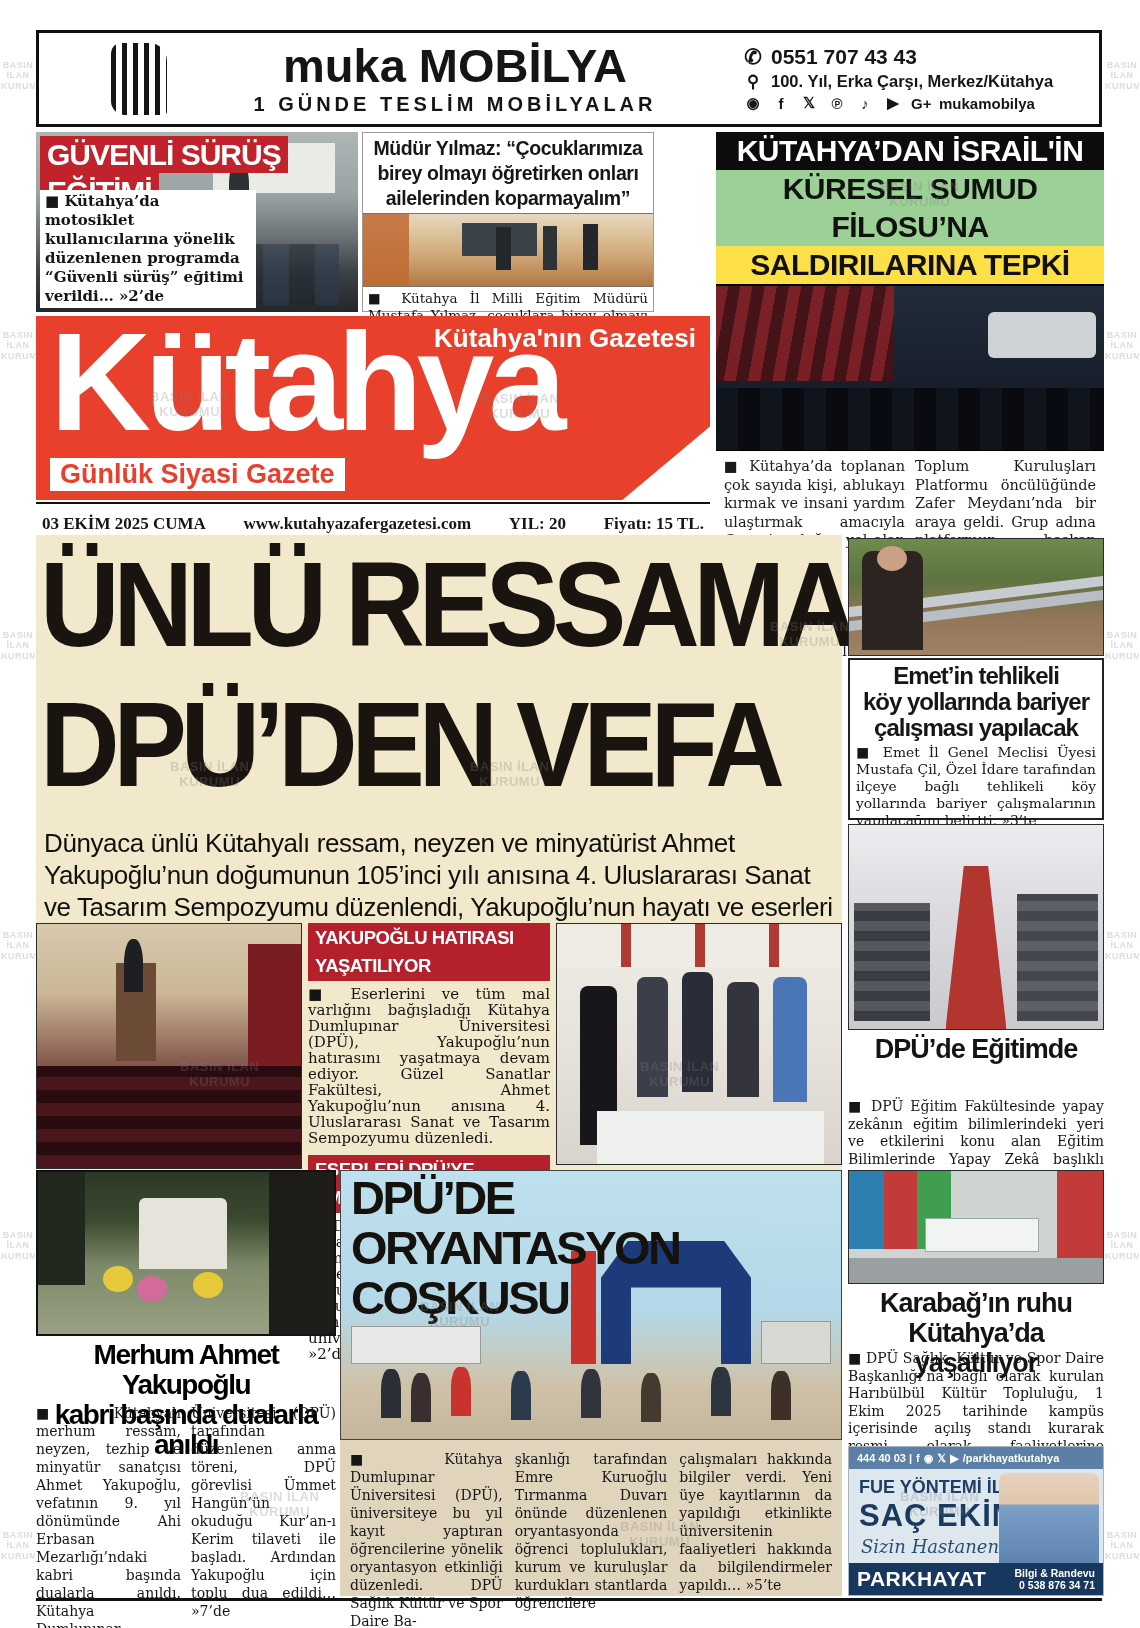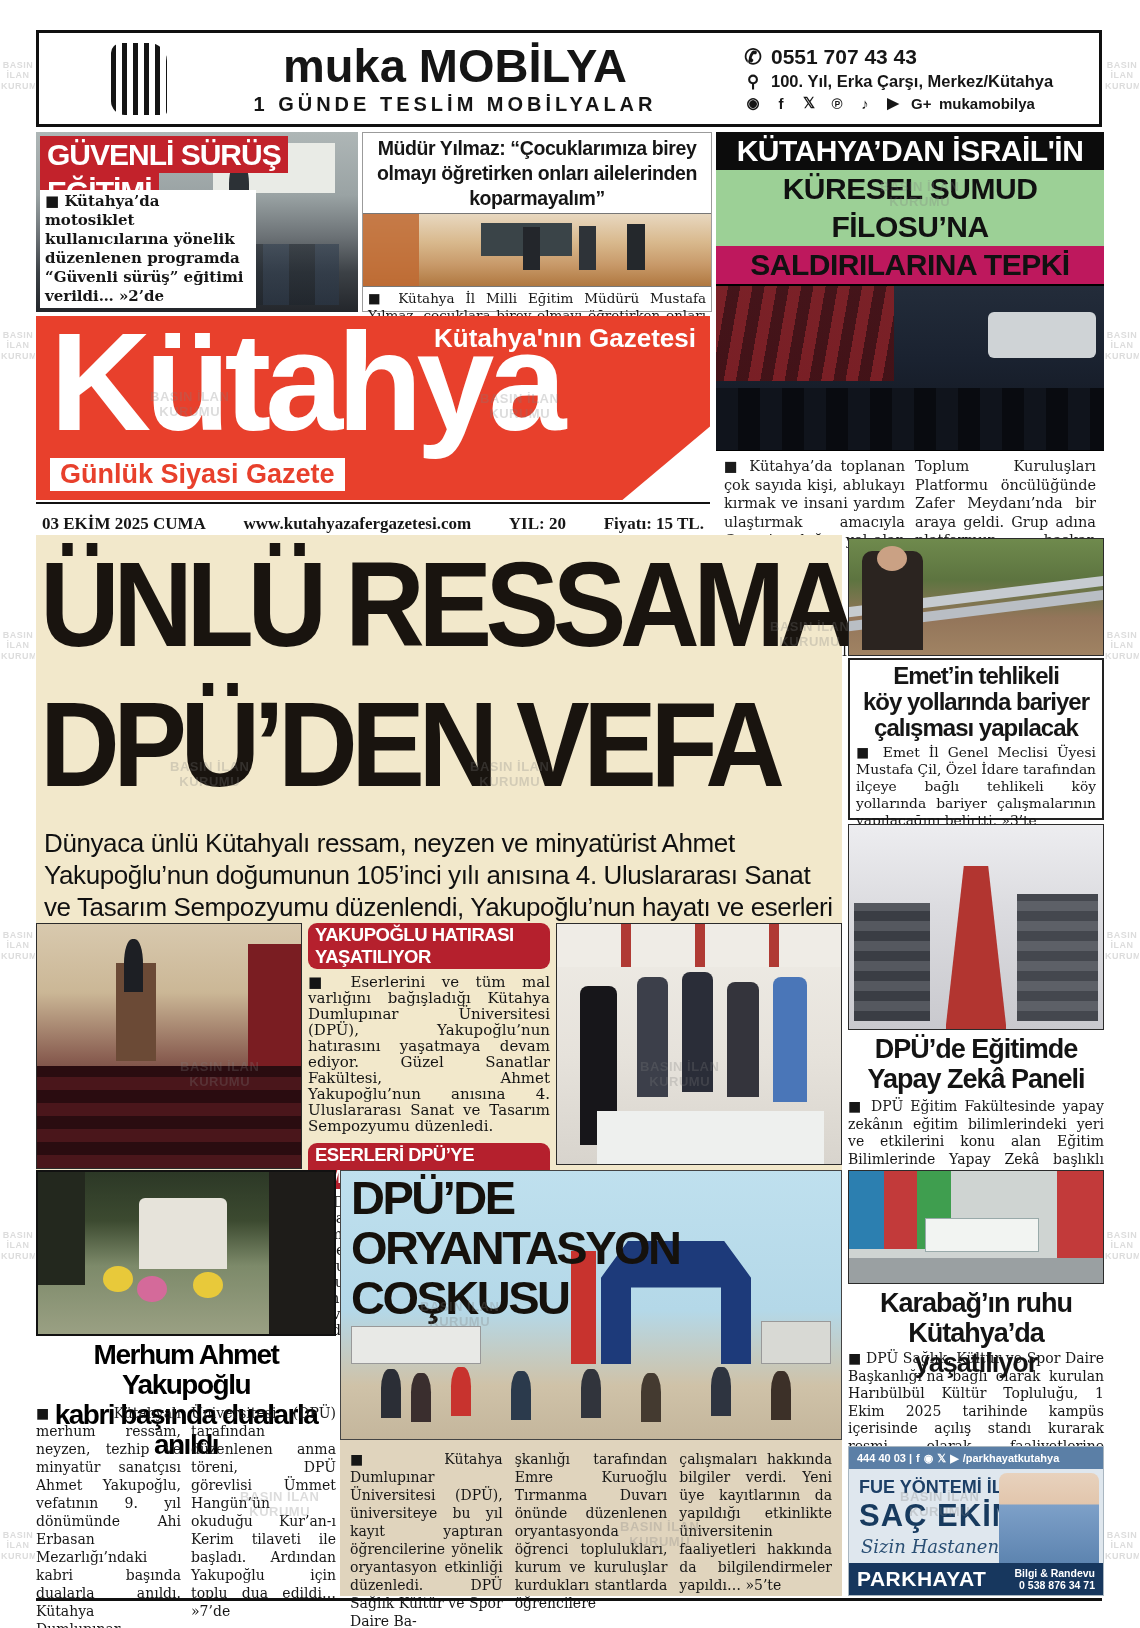--- a/index.html
+++ b/index.html
@@ -32,33 +32,33 @@
   .ico { display:inline-block; width:20px; text-align:center; font-weight:700; }
 
   
   #stMoto { left:36px; top:132px; width:322px; height:180px;
             background:linear-gradient(180deg,#aeb6b6 0%,#9aa3a4 35%,#6c7276 58%,#3c4146 78%,#23262b 100%); }
   .redline { display:table; background:#c2222b; color:#fff; font-family:"Liberation Sans",sans-serif;
              font-weight:700; font-size:30px; line-height:37px; padding:0 7px; letter-spacing:-1px; }
   #motoSum { position:absolute; left:4px; bottom:4px; width:216px; background:#fff;
              font-weight:700; font-size:15px; line-height:19px; padding:2px 5px; }
 
-  #stMudur { left:362px; top:132px; width:350px; height:180px; background:#fff; border:1px solid #9b9b9b; }
+  #stMudur { left:362px; top:132px; width:292px; height:180px; background:#fff; border:1px solid #9b9b9b; }
   #mudurH { font-family:"Liberation Sans",sans-serif; font-weight:700; font-size:19.5px; line-height:25px;
             text-align:center; padding:3px 6px 2px; letter-spacing:-.4px; }
   #mudurPhoto { position:relative; width:100%; height:74px; border-top:1px solid #777; border-bottom:1px solid #777;
             background:linear-gradient(180deg,#e8d8c0 0%,#d8b88c 40%,#c89a6a 70%,#b07840 100%); overflow:hidden; }
   #mudurCap { font-size:13.5px; line-height:16.5px; padding:3px 5px; text-align:justify; }
 
   #stIsrail { left:716px; top:132px; width:388px; height:403px; background:#fff; }
   .isrH { font-family:"Liberation Sans",sans-serif; font-weight:700; text-align:center;
           font-size:30px; line-height:38px; letter-spacing:-.5px; }
   #isrH1 { background:#0c0c0c; color:#fff; }
   #isrH2 { background:#9cd096; color:#111; }
-  #isrH3 { background:#be185d; color:#111; }
+  #isrH3 { background:#fde047; color:#111; }
   #isrPhoto { position:relative; width:100%; height:167px; border-top:2px solid #000; border-bottom:1px solid #000;
           background:linear-gradient(180deg,#232c3a 0%,#1a2230 45%,#11151d 100%); overflow:hidden; }
   #isrBody { display:flex; gap:10px; padding:6px 8px 0; }
   #isrBody div { flex:1; }
 
   
   #masthead { left:36px; top:316px; width:674px; height:184px; background:#e8402c;
               clip-path:polygon(0 0,100% 0,100% 60%,87% 100%,0 100%); z-index:2; }
   #mhEdition { position:absolute; right:14px; top:7px; color:#fff; font-weight:700; font-size:26px;
                font-family:"Liberation Sans",sans-serif; letter-spacing:0; }
@@ -78,21 +78,21 @@
           transform:scaleX(.92); transform-origin:0 0; white-space:nowrap; }
   #megaL1 { top:0px; }
   #megaL2 { top:140px; }
   #deck { position:absolute; left:8px; top:292px; width:794px; font-family:"Liberation Sans",sans-serif;
           font-size:26px; line-height:32px; letter-spacing:-.4px; color:#101010; }
 
   #audPhoto { left:0px; top:388px; width:266px; height:246px;
               background:linear-gradient(180deg,#d8c9ae 0%,#cbb796 28%,#8a5f52 55%,#4a1d22 78%,#32141a 100%); }
   #midCol { position:absolute; left:272px; top:388px; width:242px; }
   .redlabel { background:#b5202d; color:#fff; font-family:"Liberation Sans",sans-serif; font-weight:700;
-              font-size:18.5px; line-height:22px; padding:1px 7px; letter-spacing:-.5px; margin-bottom:5px;border-radius:9px; }
+              font-size:18.5px; line-height:28px; padding:1px 7px; letter-spacing:-.5px; margin-bottom:5px; }
   .midtxt { font-size:15px; line-height:16px; text-align:justify; margin-bottom:9px; color:#141414; }
   #symPhoto { left:520px; top:388px; width:286px; height:242px;
               background:linear-gradient(180deg,#efece6 0%,#e6e2db 55%,#d8d4cd 100%); }
 
   
   .rcol { left:848px; width:256px; }
   .rHead { position:absolute; left:848px; width:256px; font-family:"Liberation Sans",sans-serif; font-weight:700;
            text-align:center; font-size:27px; line-height:30px; letter-spacing:-1px; color:#141414; }
   .rBody { position:absolute; left:848px; width:256px; font-size:14px; line-height:17.5px; text-align:justify; }
   #emetPhoto { top:538px; height:118px;
@@ -265,21 +265,20 @@
     <div class="b">■ Emet İl Genel Meclisi Üyesi Mustafa Çil, Özel İdare tarafından ilçeye bağlı tehlikeli köy yollarında bariyer çalışmalarının yapılacağını belirtti. »3’te</div>
   </div>
 
   <div id="yzPhoto" class="photo rcol">
     <div class="ph" style="left:38%;top:20%;width:24%;height:80%;background:#b23530;clip-path:polygon(30% 0,70% 0,100% 100%,0 100%);"></div>
     <div class="ph" style="left:2%;top:38%;width:30%;height:58%;background:repeating-linear-gradient(0deg,#3a3d44 0 10px,#55585f 10px 20px);"></div>
     <div class="ph" style="right:2%;top:34%;width:32%;height:62%;background:repeating-linear-gradient(0deg,#44474e 0 10px,#5d6067 10px 20px);"></div>
   </div>
   <div class="rHead" style="top:1034px;">
     <div>DPÜ’de Eğitimde</div>
-    <div>Yapay Zekâ Paneli</div>
   </div>
   <div class="rBody" style="top:1098px;">■ DPÜ Eğitim Fakültesinde yapay zekânın eğitim bilimlerindeki yeri ve etkilerini konu alan Eğitim Bilimlerinde Yapay Zekâ başlıklı panel düzenlendi… »5’te</div>
 
   <div id="kgPhoto" class="photo rcol">
     <div class="ph" style="left:0;top:0;width:40%;height:70%;background:linear-gradient(90deg,#2c7fb0 0 34%,#c23a3a 34% 67%,#3f9e4f 67% 100%);"></div>
     <div class="ph" style="right:0;top:0;width:18%;height:90%;background:#c23a3a;"></div>
     <div class="ph" style="left:30%;top:42%;width:45%;height:30%;background:#f2f4f2;border:1px solid #9aa;"></div>
     <div class="ph" style="left:0;bottom:0;width:100%;height:22%;background:#9aa0a2;"></div>
   </div>
   <div class="rHead" style="top:1288px;">

